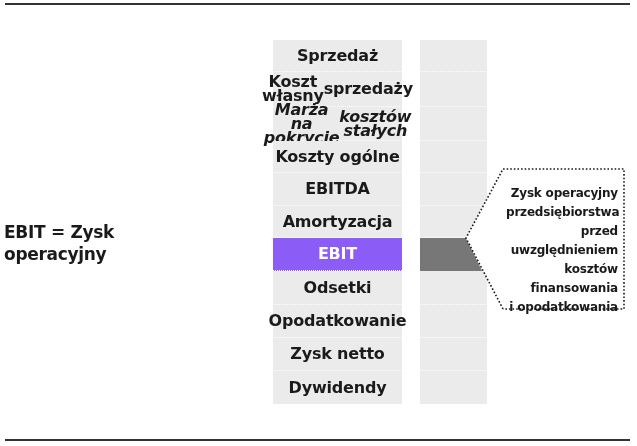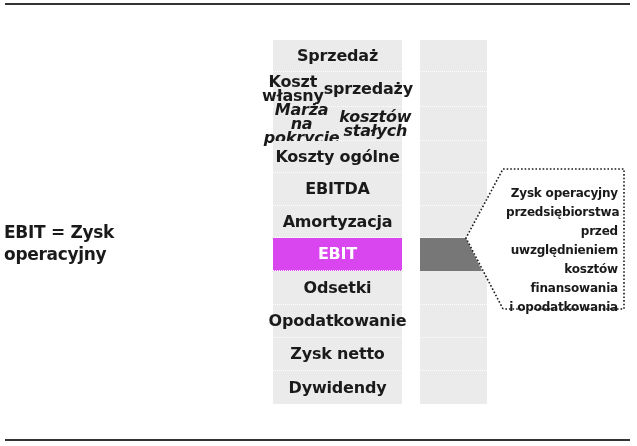--- a/index.html
+++ b/index.html
@@ -10,21 +10,21 @@
     .rule.bottom { top: 439px; }
     .left-label { position: absolute; left: 4px; top: 194px; font-weight: bold; font-size: 17px;
                   line-height: 22px; color: #1a1a1a; letter-spacing: -0.3px; margin-top: 27px; }
     .col { position: absolute; top: 40px; height: 364px; }
     .col.main { left: 273px; width: 129px; }
     .col.side { left: 420px; width: 67px; }
     .row { position: absolute; left: 0; right: 0; background: #ebebeb;
            border-bottom: 1px dotted #ffffff; box-sizing: border-box;
            display: flex; align-items: center; justify-content: center; text-align: center;
            font-weight: bold; font-size: 16px; line-height: 14px; color: #1a1a1a; letter-spacing: -0.2px; }
-    .row.highlight { background: #d946ef; color: #ffffff; }
+    .row.highlight { background: #8b5cf6; color: #ffffff; }
     .side .row { background: #ebebeb; }
     svg.overlay { position: absolute; left: 0; top: 0; }
     .callout-text { position: absolute; left: 506px; top: 172px; width: 112px; text-align: right;
                     font-weight: bold; font-size: 12px; line-height: 19px; color: #1a1a1a; letter-spacing: -0.2px; margin-top: 12px; }
     .callout-text div { white-space: nowrap; }
   </style>
 </head>
 <body>
 
 <div class="rule top"></div>

